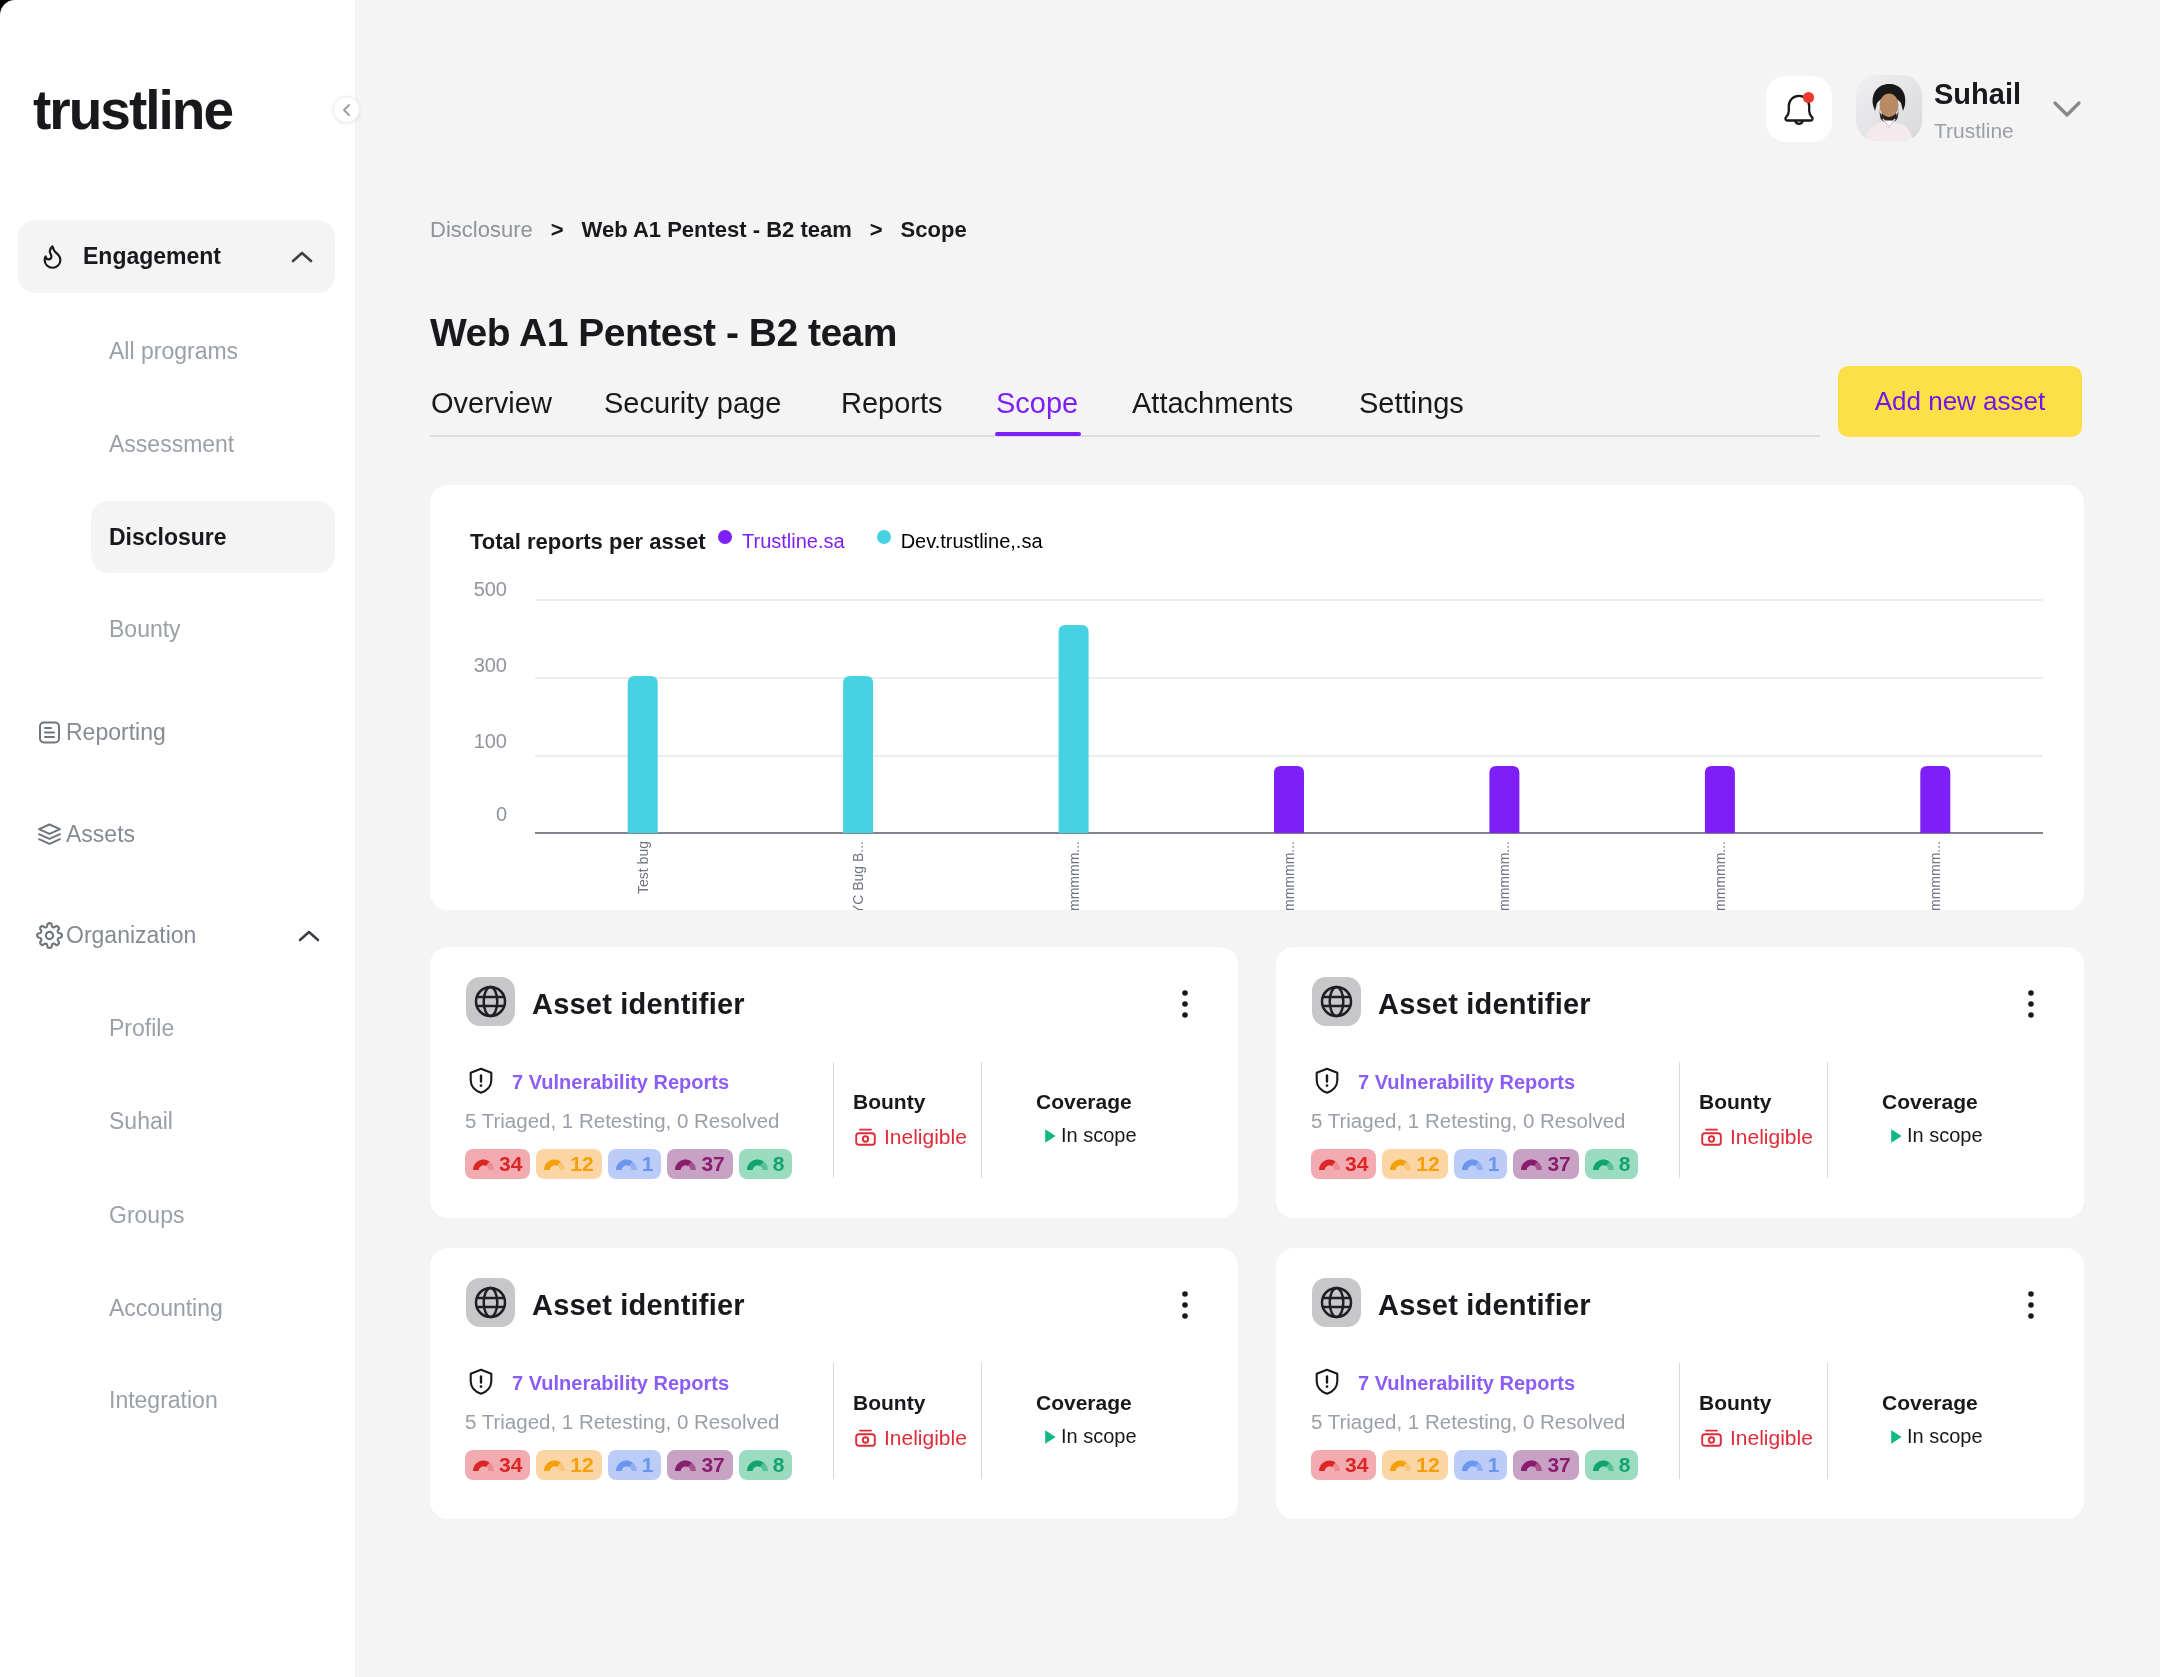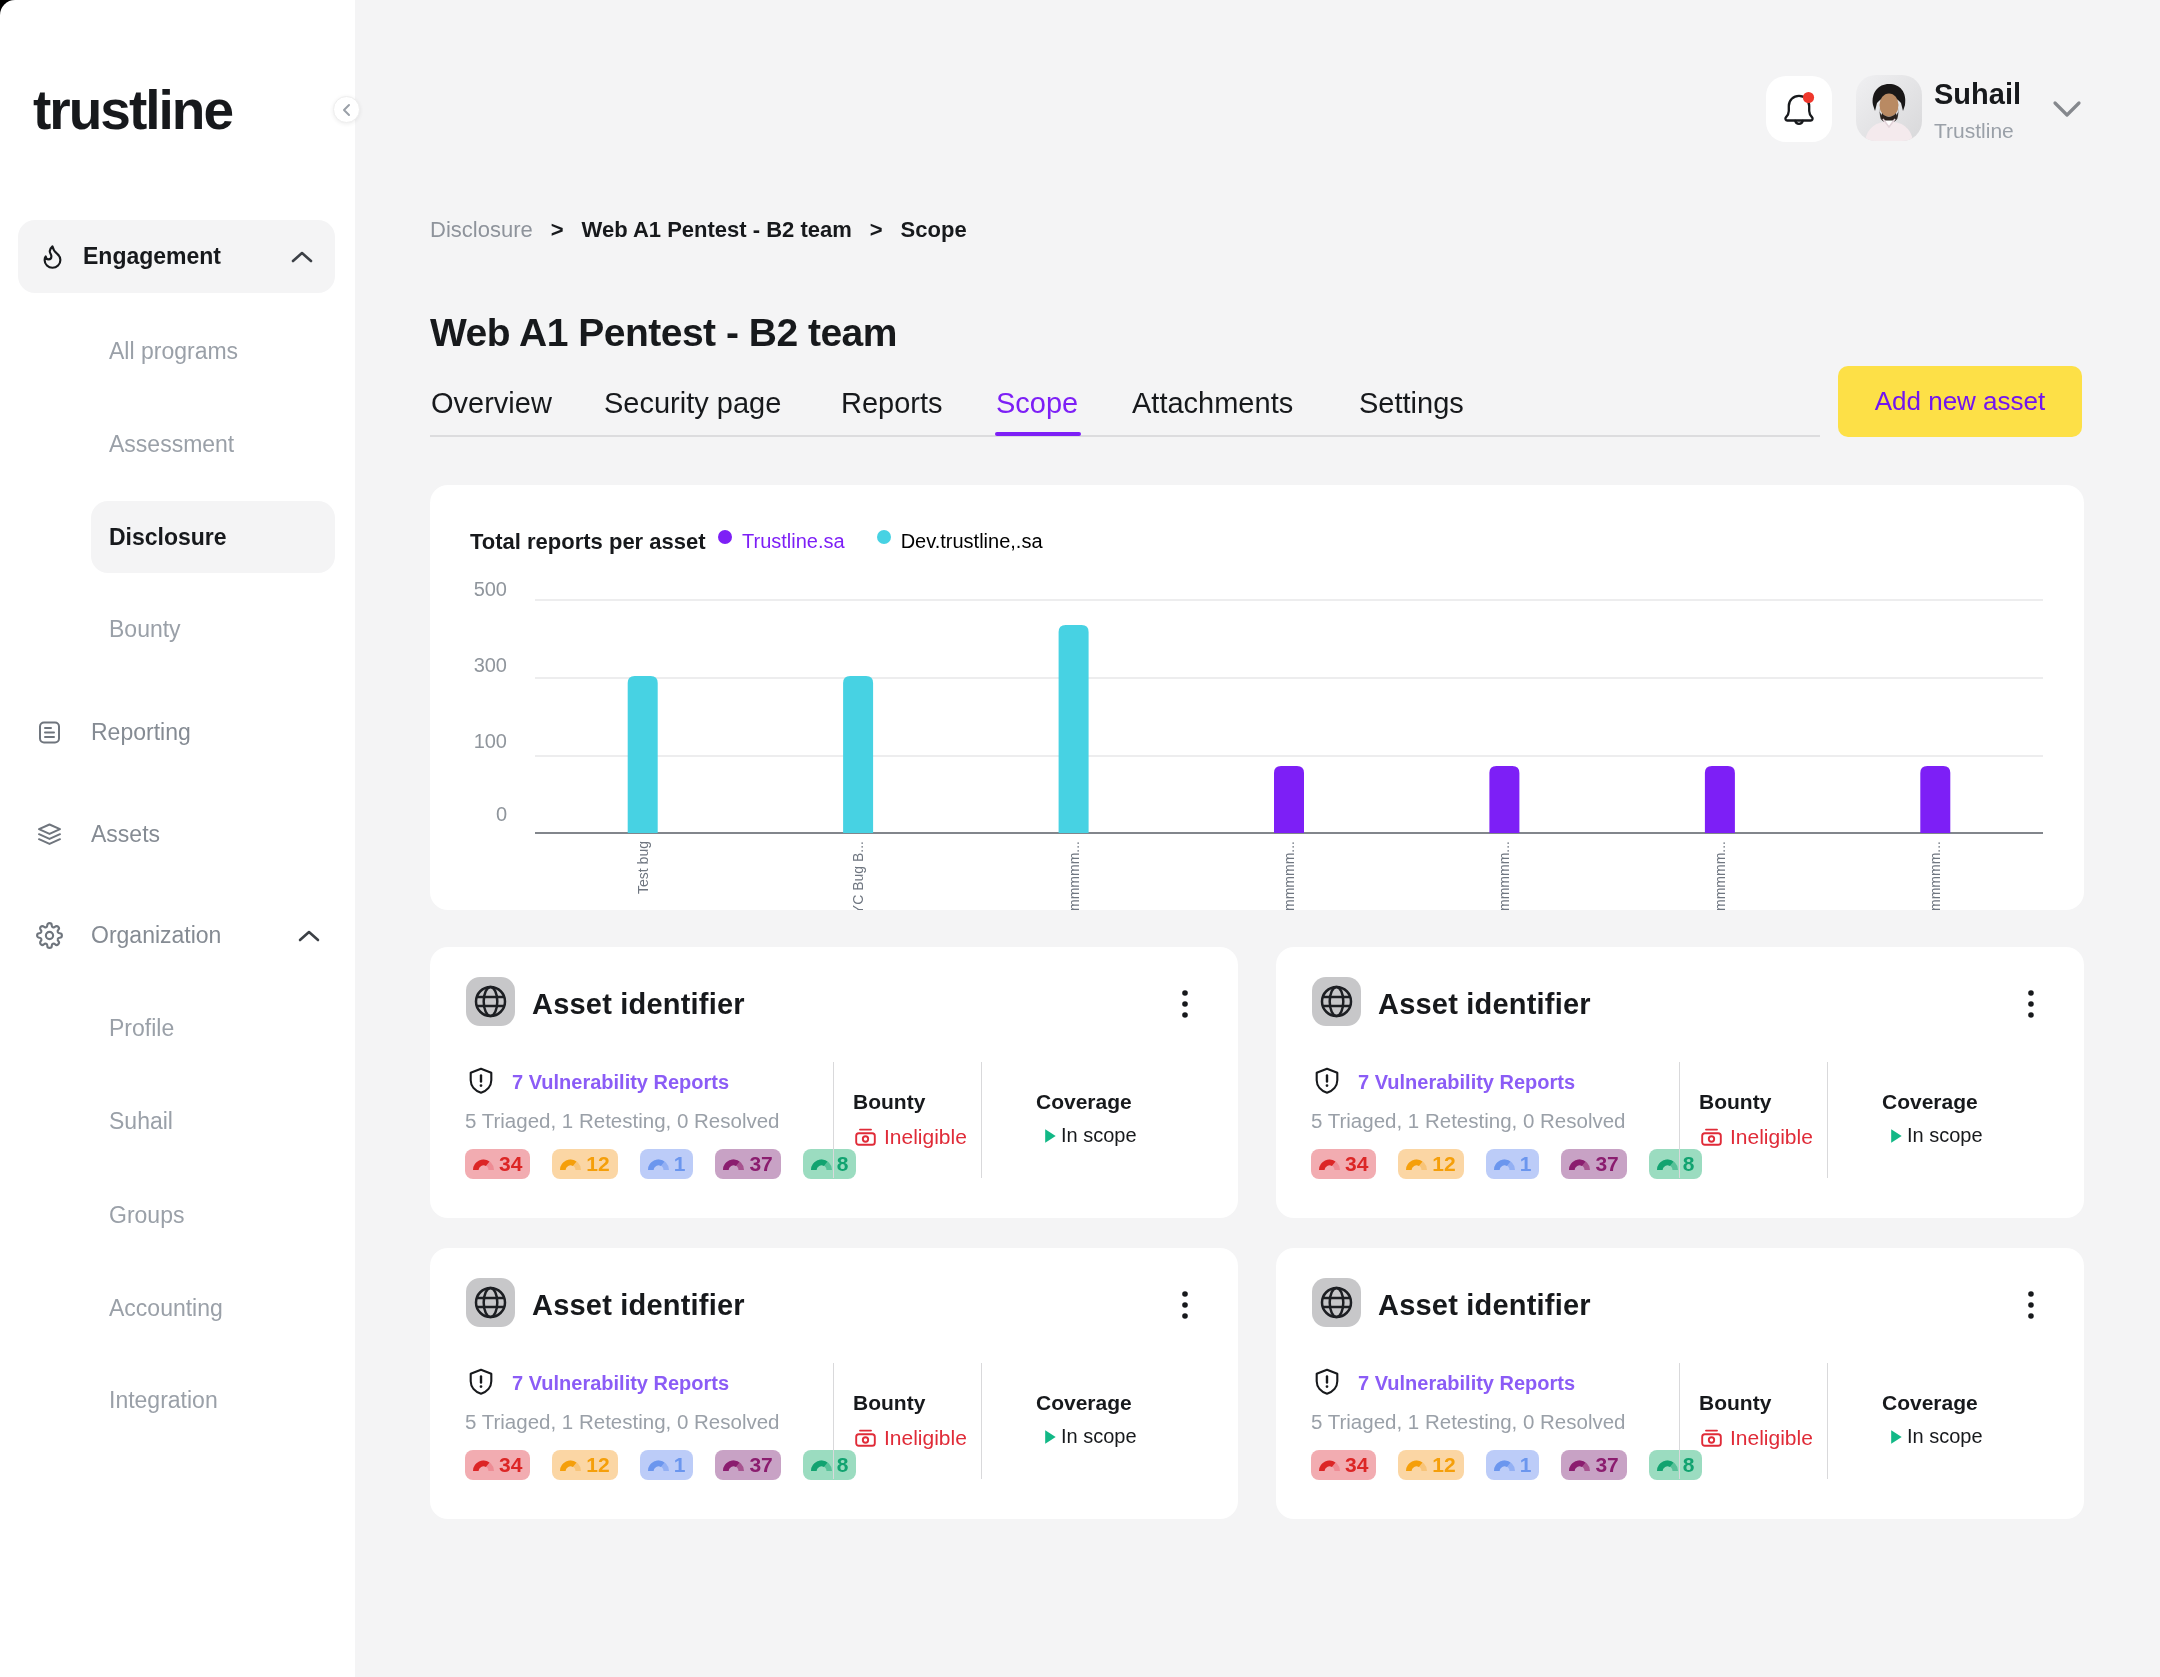--- a/index.html
+++ b/index.html
@@ -6,21 +6,21 @@
 .abs{position:absolute}
 .corner{position:absolute;left:0;top:0;width:15px;height:15px;background:#000}
 .sidebar{position:absolute;left:0;top:0;width:355px;height:1677px;background:#fff;border-top-left-radius:15px}
 .logo{position:absolute;left:33px;top:78px;font-size:55px;font-weight:700;color:#17191c;letter-spacing:-2px}
 .collapse{position:absolute;left:333px;top:96px;width:27px;height:27px;border-radius:50%;background:#fff;border:1px solid #eee;box-shadow:0 1px 4px rgba(0,0,0,.08);display:flex;align-items:center;justify-content:center}
 .navhead{position:absolute;left:18px;top:220px;width:317px;height:73px;background:#f4f4f5;border-radius:17px;display:flex;align-items:center;padding:0 21px}
 .navhead .t{font-size:23px;font-weight:700;color:#17191c;margin-left:17px;flex:1}
 .sub{position:absolute;left:109px;font-size:23px;color:#9aa0a8;line-height:28px}
 .subon{position:absolute;left:91px;width:244px;height:72px;background:#f4f4f5;border-radius:17px;display:flex;align-items:center;padding-left:18px;font-size:23px;font-weight:700;color:#17191c}
 .secrow{position:absolute;left:36px;display:flex;align-items:center;width:285px}
-.secrow .t{font-size:23px;color:#858b93;margin-left:28px;flex:1}
+.secrow .t{font-size:23px;color:#858b93;margin-left:3px;flex:1}
 .bellcard{position:absolute;left:1766px;top:76px;width:66px;height:66px;background:#fff;border-radius:20px;display:flex;align-items:center;justify-content:center}
 .avatar{position:absolute;left:1856px;top:75px;width:66px;height:66px;border-radius:20px;overflow:hidden}
 .uname{position:absolute;left:1934px;top:78px;font-size:29px;font-weight:700;color:#17191c}
 .uorg{position:absolute;left:1934px;top:119px;font-size:21px;color:#9aa0a8}
 .crumb{position:absolute;left:430px;top:217px;font-size:22px;color:#8e939b;display:flex;gap:18px;align-items:center}
 .crumb b{color:#17191c;font-weight:700}
 h1{position:absolute;left:430px;top:313px;font-size:39px;font-weight:700;color:#17191c;letter-spacing:-.5px;line-height:39px}
 .tab{position:absolute;top:389px;font-size:29px;color:#17191c;line-height:29px}
 .tabline{position:absolute;left:430px;top:435px;width:1390px;height:2px;background:#dcdcde}
 .tabon{position:absolute;left:995px;top:432px;width:86px;height:4px;background:#7d1ff6;border-radius:2px}
@@ -29,21 +29,21 @@
 .ctitle{position:absolute;left:470px;top:529px;font-size:22px;font-weight:700;color:#17191c}
 .legend{position:absolute;left:718px;top:530px;display:flex;align-items:flex-start;font-size:20px}
 .ldot{width:14px;height:14px;border-radius:50%;margin-right:10px}
 .card{position:absolute;width:808px;height:271px;background:#fff;border-radius:18px}
 .cico{position:absolute;left:36px;top:30px;width:49px;height:49px;background:#c7c7c9;border-radius:14px;display:flex;align-items:center;justify-content:center}
 .ctit{position:absolute;left:102px;top:41px;font-size:29px;font-weight:700;color:#17191c;letter-spacing:.2px}
 .dots{position:absolute;left:751px;top:43px}
 .vr7{position:absolute;left:82px;top:124px;font-size:20px;font-weight:700;color:#8b5cf6}
 .shield{position:absolute;left:36px;top:119px}
 .triaged{position:absolute;left:35px;top:162px;font-size:20.5px;color:#9aa0a8}
-.badges{position:absolute;left:35px;top:202px;display:flex;gap:22px}
+.badges{position:absolute;left:35px;top:202px;display:flex;gap:6px}
 .bdg{height:30px;border-radius:8px;display:flex;align-items:center;justify-content:center;font-size:21px;font-weight:700;padding:0 8px 0 7px}
 .bdg svg{margin-right:4px}
 .div1{position:absolute;left:403px;top:115px;width:1px;height:116px;background:#d9d9db}
 .div2{position:absolute;left:551px;top:115px;width:1px;height:116px;background:#d9d9db}
 .blab{position:absolute;font-size:21px;font-weight:700;color:#17191c;line-height:26px}
 .inel{position:absolute;left:425px;top:178px;display:flex;align-items:center;font-size:21px;color:#e02b38}
 .insc{position:absolute;left:614px;top:177px;display:flex;align-items:center;font-size:20px;color:#17191c}
 </style></head><body>
 <div class="corner"></div>
 <div class="sidebar"></div>

